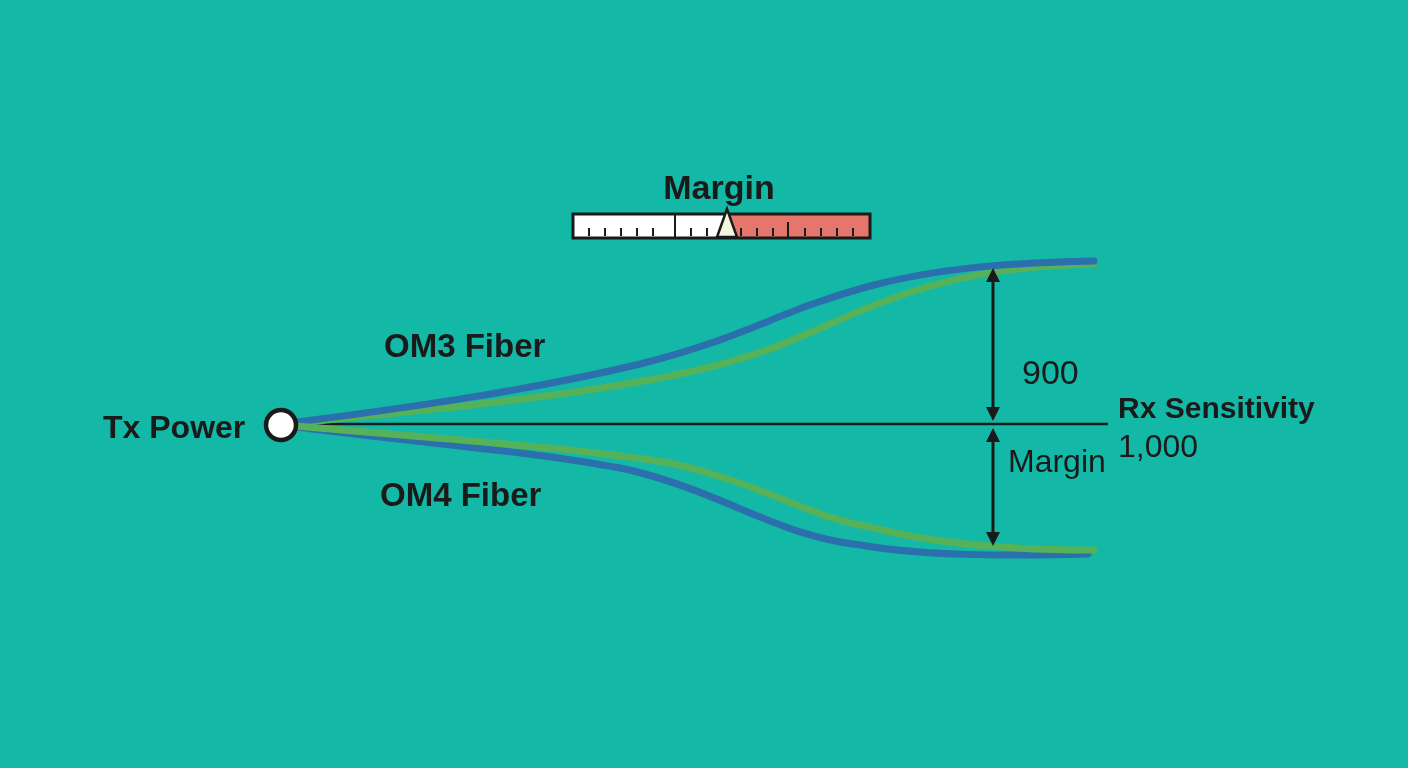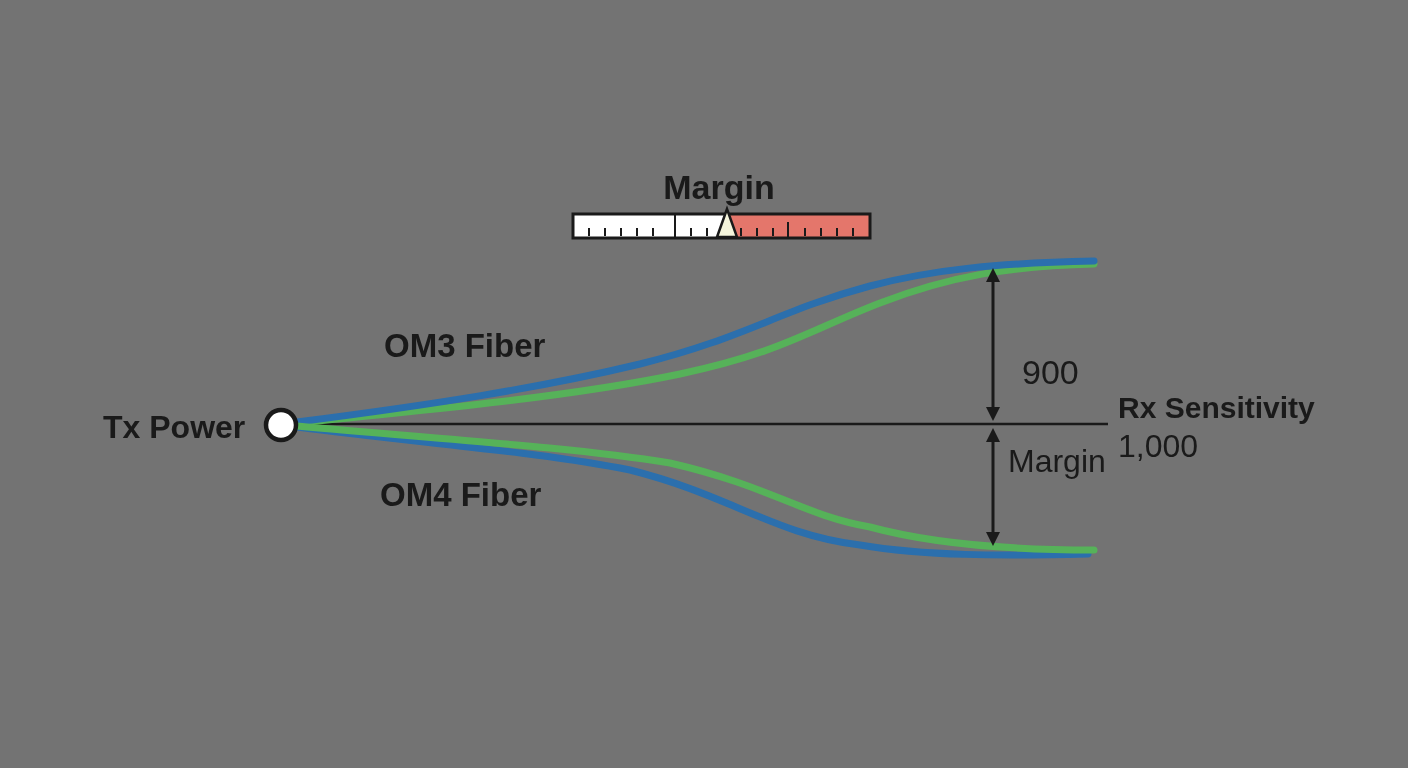--- a/index.html
+++ b/index.html
@@ -4,21 +4,21 @@
 <style>
   html, body {
     margin: 0;
     padding: 0;
     background: #ffffff;
   }
   .stage {
     position: relative;
     width: 1408px;
     height: 768px;
-    background: #737373;
+    background: #14b8a6;
     overflow: hidden;
     font-family: "Liberation Sans", sans-serif;
   }
   svg text {
     font-family: "Liberation Sans", sans-serif;
   }
   .t-bold { font-weight: bold; }
   .t-reg  { font-weight: normal; }
   .curve {
     fill: none;

